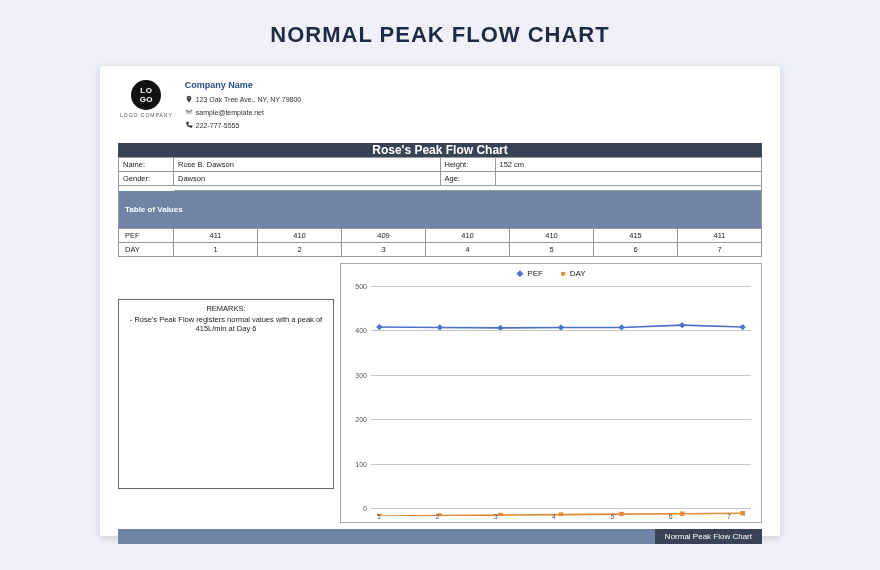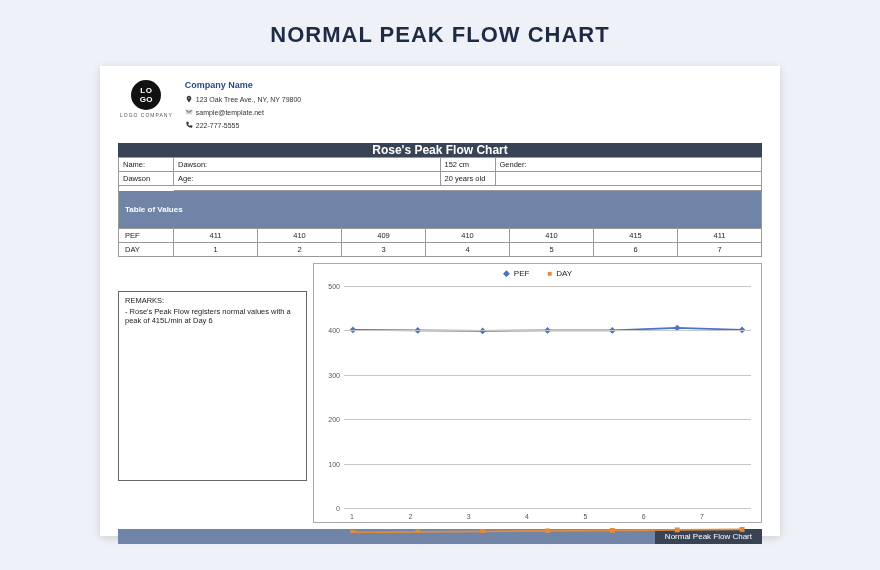--- a/index.html
+++ b/index.html
@@ -66,26 +66,27 @@
     border-left:1px solid #999;
   }
   .vals div { border-right:1px solid #999; border-bottom:1px solid #999; text-align:center; padding:2px 0; font-size:7.5px;}
   .vals .lab { text-align:left; padding-left:6px; font-weight:400;}
   
   .body2 {
     flex:1; margin: 6px 18px 6px;
     display:flex; gap:6px; align-items:flex-start;
   }
   .remarks {
-    width: 189px;
-    margin-top: 28px;
+    width: 216px;
+    margin-top: 36px;
     border:1px solid #666;
     height: 190px;
     padding:4px 6px;
     font-size:7.5px;
+    text-align:center;
   }
   .remarks .remh { font-weight:400; margin-bottom:2px;}
   .chart {
     flex:1; height: 260px;
     border:1px solid #aaa;
     position:relative;
     background:#fff;
   }
   .legend { position:absolute; top:4px; left:0; right:0; display:flex; gap:18px; justify-content:center; font-size:8px;}
   .legend span { display:inline-flex; align-items:center; gap:4px;}
@@ -148,26 +149,26 @@
         </span>
         <span>222-777-5555</span>
       </div>
     </div>
   </div>
 
   <div class="titlebar">Rose's Peak Flow Chart</div>
 
   <div class="info">
     <div>Name:</div>
-    <div>Dawson:</div>
+    <div>Rose B. Dawson</div>
+    <div>Height:</div>
     <div>152 cm</div>
     <div>Gender:</div>
     <div>Dawson</div>
     <div>Age:</div>
-    <div>20 years old</div>
     <div></div>
     <div class="empty-span"></div>
   </div>
 
   <div class="tovbar">Table of Values</div>
 
   <div class="vals" id="vals-grid">
       <div class="lab">PEF</div>
       <div>411</div>
       <div>410</div>

